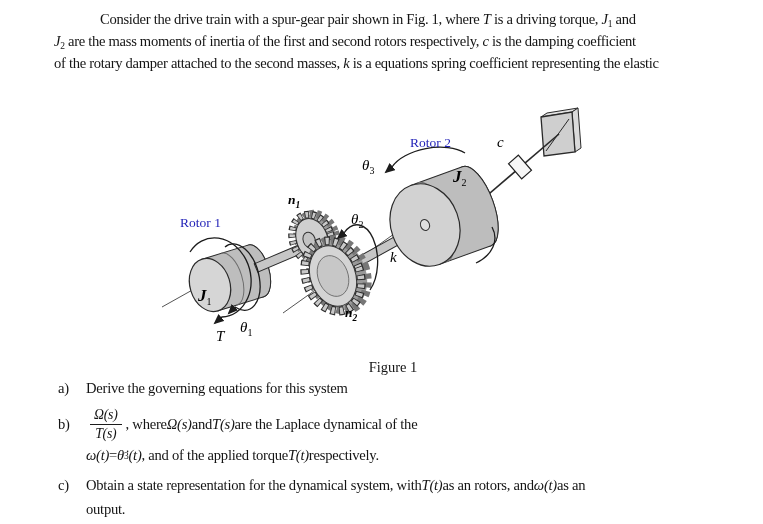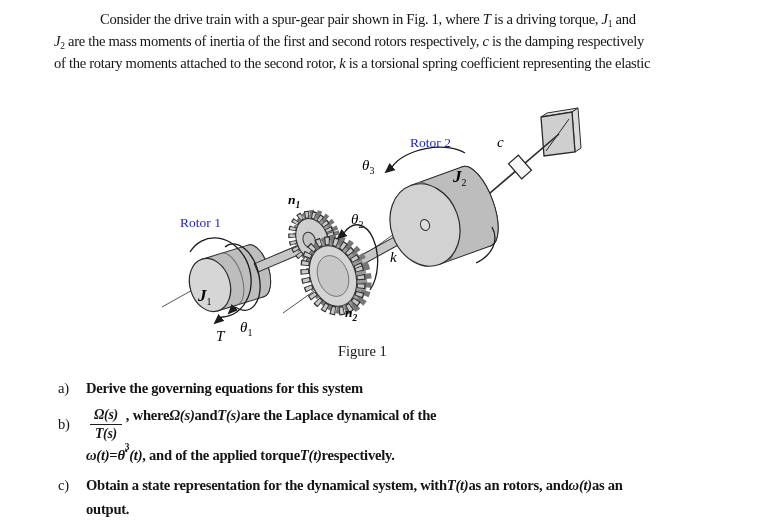--- a/index.html
+++ b/index.html
@@ -13,35 +13,35 @@
   .pline.indent{padding-left:46px;}
   
   .it{font-style:italic;}
   sub.sb{font-size:9.5px;font-style:normal;vertical-align:-3px;line-height:0;}
   .frac{display:inline-flex;flex-direction:column;align-items:center;vertical-align:middle;
         margin:0 4px;font-size:13.8px;line-height:1.15;}
   .frac .fnum{display:block;padding:0 4px 1px 4px;border-bottom:1.2px solid #1c1c1c;font-style:italic;}
   .frac .fden{display:block;padding:1px 4px 0 4px;font-style:italic;}
   
   .figwrap{position:absolute;left:140px;top:105px;width:500px;height:250px;}
-  .caption{position:absolute;left:338px;top:343px;width:110px;text-align:left;font-size:14.5px;}
+  .caption{position:absolute;left:338px;top:359px;width:110px;text-align:center;font-size:14.5px;}
   svg text{font-family:"Liberation Serif","DejaVu Serif",serif;}
   
   .items{position:absolute;left:58px;width:660px;top:0;}
   .irow{position:absolute;display:flex;align-items:center;font-size:14.6px;letter-spacing:-0.25px;white-space:nowrap;}
   .irow .mk{width:28px;flex:0 0 28px;}
-  .irow .body{display:flex;font-weight:bold;}
+  .irow .body{display:flex;align-items:center;}
 </style>
 </head>
 <body>
 
 <div class="intro">
   <div class="pline indent"><span>Consider the drive train with a spur-gear pair shown in Fig. 1, where </span><span class="it">T</span><span> is a driving torque, </span><span class="it">J</span><sub class="sb">1</sub><span> and</span></div>
-  <div class="pline"><span class="it">J</span><sub class="sb">2</sub><span> are the mass moments of inertia of the first and second rotors respectively, </span><span class="it">c</span><span> is the damping respectively</span></div>
-  <div class="pline"><span>of the rotary moments attached to the second rotor, </span><span class="it">k</span><span> is a torsional spring coefficient representing the elastic</span></div>
+  <div class="pline"><span class="it">J</span><sub class="sb">2</sub><span> are the mass moments of inertia of the first and second rotors respectively, </span><span class="it">c</span><span> is the damping coefficient</span></div>
+  <div class="pline"><span>of the rotary damper attached to the second masses, </span><span class="it">k</span><span> is a equations spring coefficient representing the elastic</span></div>
 </div>
 
 <div class="figwrap">
 <svg width="500" height="250" viewBox="0 0 500 250">
   <defs>
     <marker id="arr" markerWidth="9" markerHeight="8" refX="6.5" refY="3.5" orient="auto">
       <path d="M0,0 L8,3.5 L0,7 Z" fill="#1c1c1c"></path>
     </marker>
   </defs>
 

